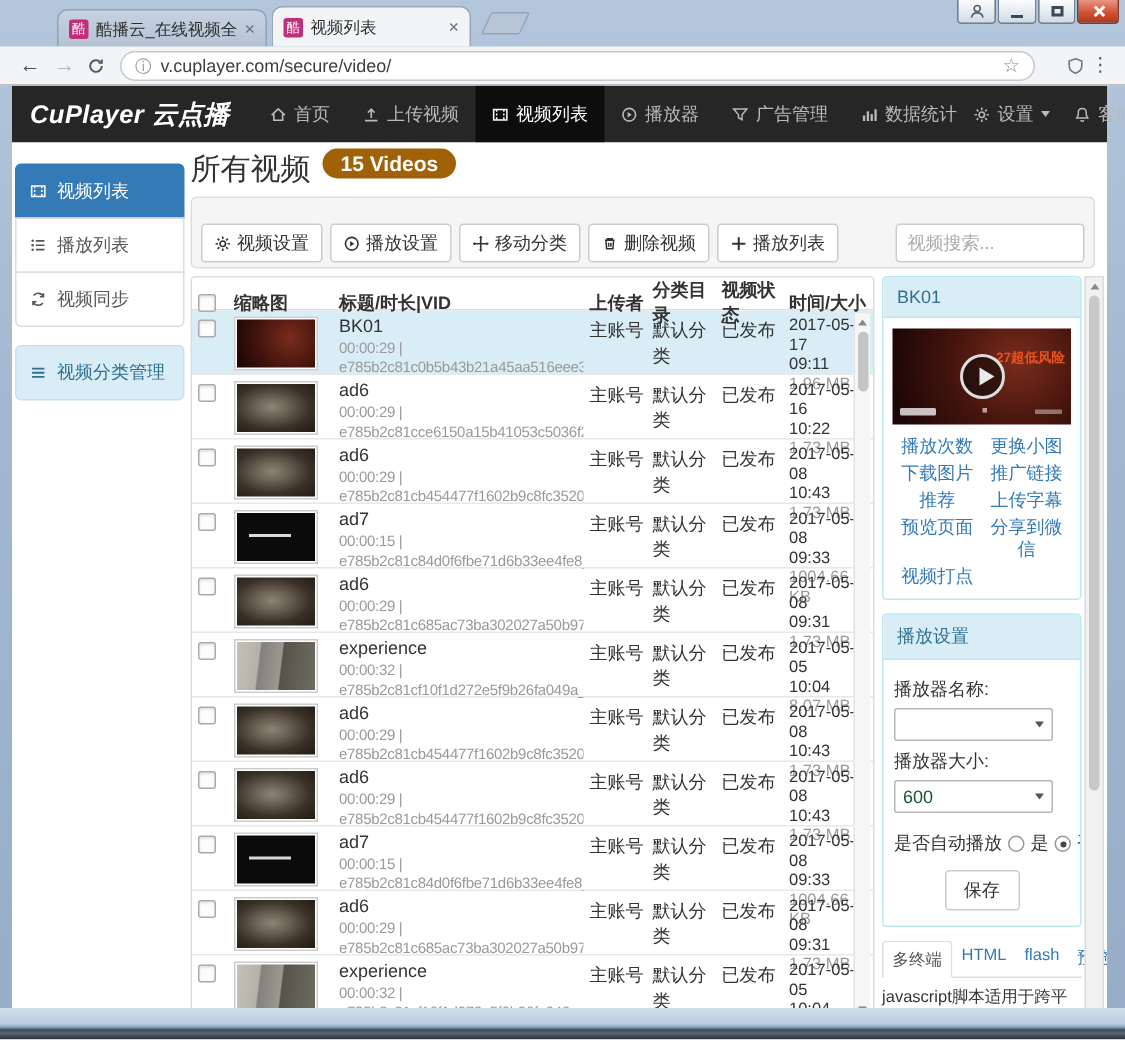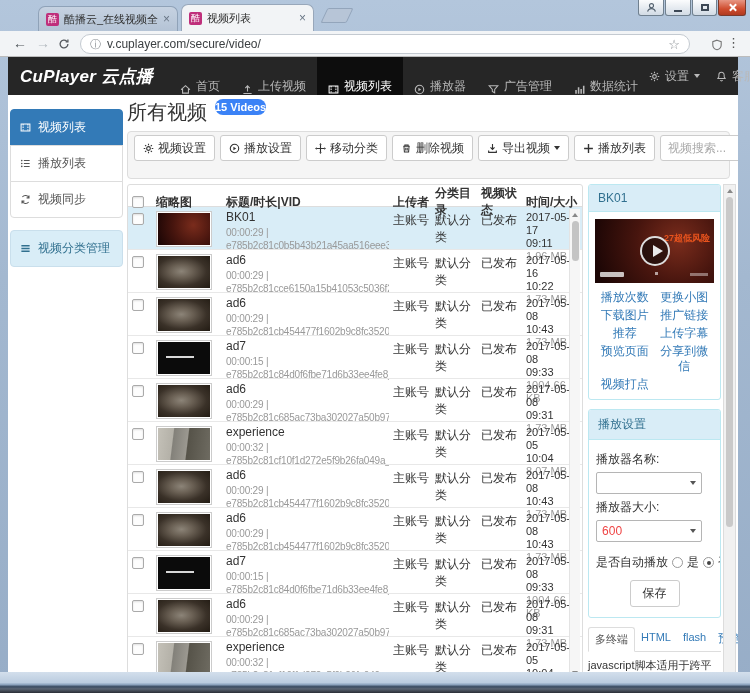--- a/index.html
+++ b/index.html
@@ -42,21 +42,21 @@
   .star-i { color:#868b90; font-size:13px; }
   .shield-wrap { position:absolute; right:27px; top:6px; color:#777; }
   .dots-i { position:absolute; right:10px; top:4px; font-size:13px; color:#555; }
 
   
   .page { position:absolute; top:57px; left:8px; width:730px; height:615px; background:#fff; }
   .appbar { position:absolute; top:0; left:0; right:0; height:38px; background:#262626; display:flex;
     align-items:stretch; color:#b9b9b9; font-size:12px; }
   .logo { align-self:center; margin:0 16px 0 12px; color:#fff; font-style:italic; font-weight:bold;
     font-size:17px; letter-spacing:.3px; white-space:nowrap; }
-  .nav-item { display:flex; align-items:flex-end; gap:5px; padding:0 11px; cursor:pointer; white-space:nowrap; }
+  .nav-item { display:flex; align-items:center; gap:5px; padding:0 11px; cursor:pointer; white-space:nowrap; }
   .nav-item.active { background:#0d0d0d; color:#fff; }
   .appbar-right { margin-left:auto; display:flex; align-items:center; gap:16px; padding-right:88px; }
   .ar-item { display:flex; align-items:center; gap:5px; cursor:pointer; white-space:nowrap; }
   .caret { display:inline-block; width:0; height:0; border-left:3.5px solid transparent;
     border-right:3.5px solid transparent; border-top:4px solid currentColor; }
 
   .content { position:absolute; top:38px; left:0; right:0; height:577px; background:#fff; overflow:hidden; }
 
   
   .sidebar { position:absolute; left:2px; top:14px; width:113px; font-size:12px; }
@@ -64,24 +64,24 @@
     gap:7px; padding:0 9px; color:#555; background:#fff; cursor:pointer; }
   .side-item:first-child { border-radius:4px 4px 0 0; margin-top:0; }
   .side-item.r-bottom { border-radius:0 0 4px 4px; }
   .side-item.active { background:#337ab7; border-color:#337ab7; color:#fff; }
   .side-item.group { margin-top:12px; border-radius:4px; background:#d9edf7; border-color:#c9dfec; color:#31708f; }
 
   
   .main { position:absolute; left:119px; top:4px; width:609px; }
   .title-row { height:26px; display:flex; align-items:flex-start; }
   .page-title { font-size:20px; color:#333; }
-  .badge { background:#3b82f6; color:#fff; border-radius:10px; font-size:11px; font-weight:bold;
-    padding:2px 0; margin-left:8px; }
+  .badge { background:#a16207; color:#fff; border-radius:10px; font-size:14px; font-weight:bold;
+    padding:2px 12px; margin-left:8px; }
   .actions { margin-top:6px; width:603px; background:#f5f5f5; border:1px solid #ddd; border-radius:4px;
-    padding:3px 6px; display:flex; align-items:flex-start; height:48px; }
+    padding:3px 6px; display:flex; align-items:flex-end; height:48px; }
   .btn { display:flex; align-items:center; gap:4px; background:#fff; border:1px solid #ccc; border-radius:3px;
     padding:0 8px; height:26px; font-size:12px; color:#333; margin-right:5px; cursor:pointer; white-space:nowrap; }
   .spacer { flex:1; }
   .search-input { width:126px; height:26px; border:1px solid #ccc; border-radius:3px; padding:0 7px;
     font-size:12px; color:#555; font-family:inherit; }
   .search-input::placeholder { color:#aaa; }
 
   .board { display:flex; margin-top:5px; align-items:flex-start; }
 
   
@@ -130,21 +130,21 @@
   .pv-mark1 { position:absolute; left:5px; bottom:6px; width:24px; height:5px; background:rgba(255,255,255,.75); border-radius:1px; }
   .pv-mark2 { position:absolute; right:6px; bottom:7px; width:18px; height:3px; background:rgba(255,255,255,.4); }
   .pv-dot { position:absolute; left:50%; bottom:8px; width:3px; height:3px; background:rgba(255,255,255,.6); }
   .qlinks { display:grid; grid-template-columns:1fr 1fr; row-gap:3px; margin-top:7px; text-align:center; font-size:12px; }
   .qlink { color:#337ab7; cursor:pointer; line-height:15px; }
 
   .ps-body { font-size:12px; color:#333; padding:8px 7px; }
   .field-label { margin:3px 0 4px; }
   .selectbox { width:106px; height:22px; border:1px solid #b5b5b5; border-radius:2px; background:#fff;
     display:flex; align-items:center; justify-content:space-between; padding:0 5px; font-size:12px;
-    color:#ef4444; cursor:pointer; margin-bottom:5px; }
+    color:#14532d; cursor:pointer; margin-bottom:5px; }
   .selectbox .caret { color:#555; }
   .radio-row { margin:12px 0 9px; display:flex; align-items:center; gap:4px; font-size:12px; white-space:nowrap; }
   .radio { width:11px; height:11px; border:1px solid #999; border-radius:50%; background:#fff; position:relative;
     display:inline-block; flex:none; cursor:pointer; }
   .radio.checked::after { content:""; position:absolute; left:2.5px; top:2.5px; width:4px; height:4px;
     background:#444; border-radius:50%; }
   .mini-btn { display:block; margin:2px auto; background:#fff; border:1px solid #ccc; border-radius:3px;
     padding:4px 12px; font-size:12px; color:#333; cursor:pointer; font-family:inherit; }
 
   .embed { margin-top:2px; }
@@ -420,27 +420,20 @@
               <span>移动分类</span>
             </span>
           <span class="btn">
               <svg class="i11">
                 <use href="#i-trash"></use>
               </svg>
               <span>删除视频</span>
             </span>
           <span class="btn">
               <svg class="i11">
-                <use href="#i-export"></use>
-              </svg>
-              <span>导出视频</span>
-              <span class="caret"></span>
-            </span>
-          <span class="btn">
-              <svg class="i11">
                 <use href="#i-plus"></use>
               </svg>
               <span>播放列表</span>
             </span>
           <span class="spacer"></span>
           <input class="search-input" placeholder="视频搜索..." style="">
 
         </div>
 
         <div class="board">

